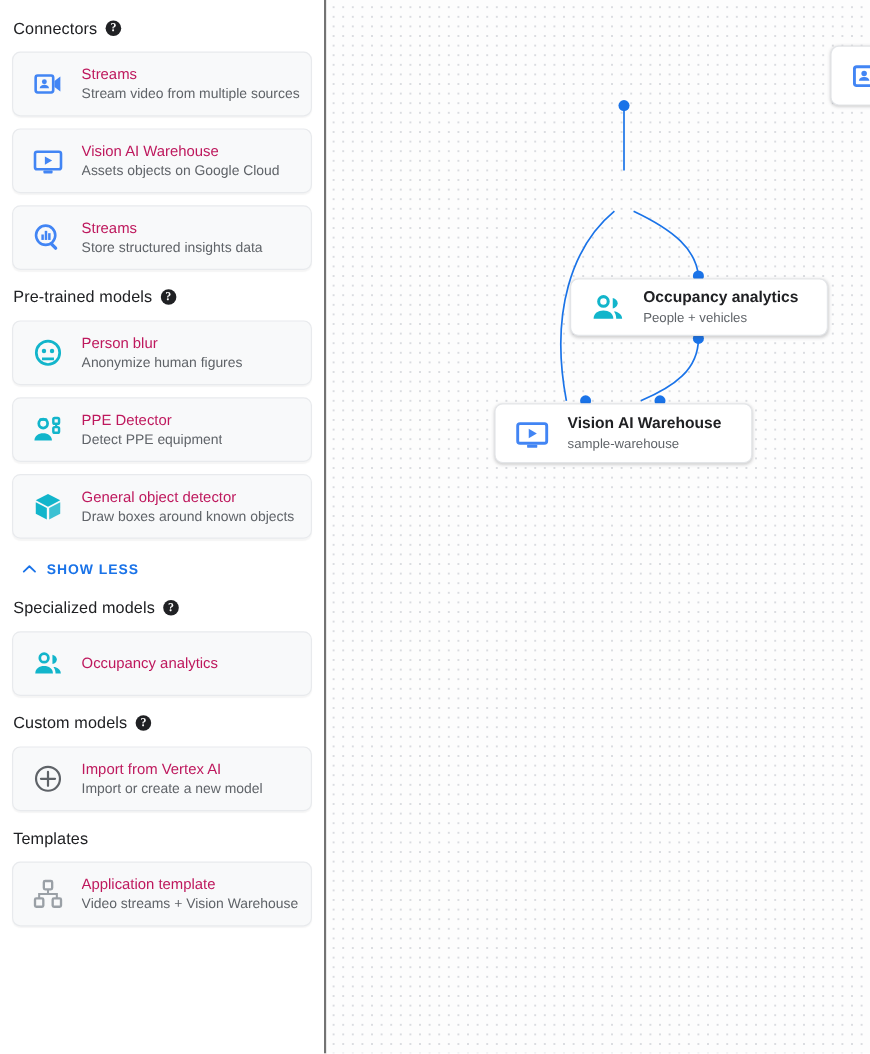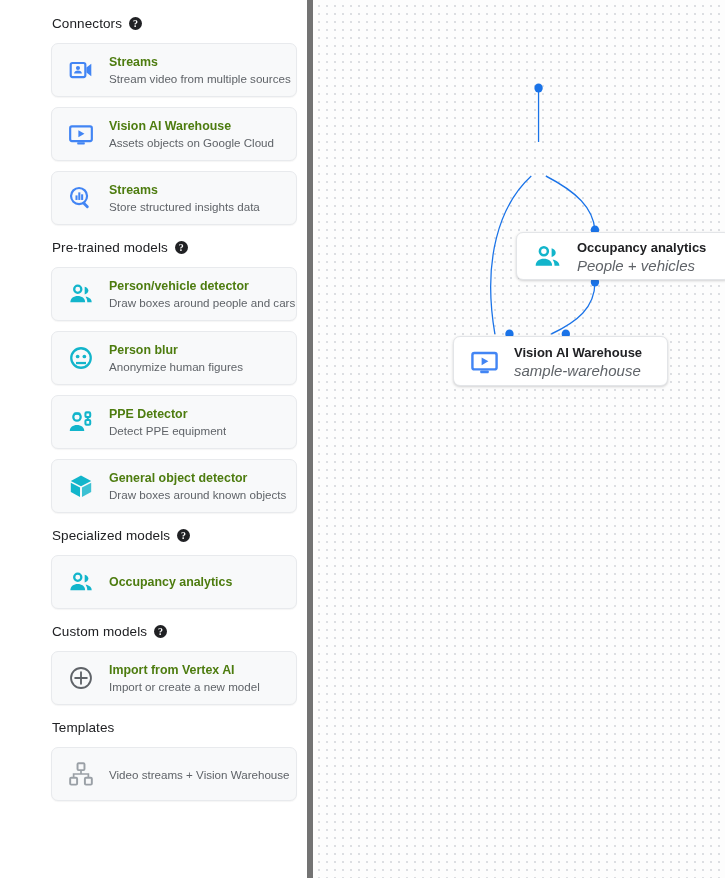--- a/index.html
+++ b/index.html
@@ -10,26 +10,25 @@
     background: #ffffff;
     overflow: hidden;
   }
   #app { position: relative; width: 725px; height: 878px; display: flex; }
 
   
   #sidebar {
     width: 272px;
     height: 878px;
     background: #ffffff;
-    border-right: 6px solid #737373;
+    border-right: 2px solid #737373;
     padding: 0 10px;
     overflow: hidden;
     position: relative;
     flex: 0 0 272px;
-    margin-left: 41px;
   }
   .section-head {
     display: flex;
     align-items: center;
     gap: 7px;
     font-size: 13.5px;
     color: #202124;
     padding: 0 0 0 1px;
     height: 22px;
     margin-top: 11px;
@@ -62,21 +61,21 @@
     cursor: pointer;
     box-shadow: 0 1px 1px rgba(60,64,67,.05);
   }
   .card .ico {
     width: 30px; height: 30px;
     flex: 0 0 30px;
     display: flex; align-items: center; justify-content: center;
     margin-right: 13px;
   }
   .card .txt { display: flex; flex-direction: column; justify-content: center; gap: 1px; overflow: hidden; }
-  .card .t1 { font-size: 12.4px; font-weight: bold; color: #4d7c0f; line-height: 15px; white-space: nowrap; }
+  .card .t1 { font-size: 12.4px; font-weight: normal; color: #be185d; line-height: 15px; white-space: nowrap; }
   .card .t2 { font-size: 11.6px; color: #5f6368; line-height: 15px; white-space: nowrap; }
 
   .show-less {
     display: flex; align-items: center; gap: 7px;
     color: #1a73e8;
     font-size: 11.6px;
     font-weight: bold;
     letter-spacing: .8px;
     margin: 15px 0 11px 7px;
     cursor: pointer;
@@ -103,21 +102,21 @@
     border-radius: 7px;
     display: flex;
     align-items: center;
     padding-left: 14px;
     box-shadow: 0 1px 3px rgba(60,64,67,.16), 0 1px 2px rgba(60,64,67,.08);
     cursor: pointer;
   }
   .node .ico { width: 32px; height: 32px; flex: 0 0 32px; display:flex; align-items:center; justify-content:center; margin-right: 14px; }
   .node .txt { display: flex; flex-direction: column; gap: 2px; }
   .node .t1 { font-size: 13px; font-weight: bold; color: #202124; line-height: 16px; white-space: nowrap; }
-  .node .t2 { font-size: 15px; color: #5f6368; line-height: 15px; white-space: nowrap; font-style: italic; }
+  .node .t2 { font-size: 11px; color: #5f6368; line-height: 15px; white-space: nowrap; }
 </style>
 </head>
 <body>
 
 <div id="app">
 
   <div id="sidebar">
       <div class="section-head first">
              <span>Connectors</span>
              <span class="help-icon">?</span>
@@ -161,34 +160,20 @@
         </span>
                <span class="txt">
                  <span class="t1">Streams</span>
                  <span class="t2">Store structured insights data</span>
                </span>
              </div>
       <div class="section-head">
              <span>Pre-trained models</span>
              <span class="help-icon">?</span>
            </div>
-      <div class="card">
-               <span class="ico">
-          <svg width="26" height="26" viewBox="0 0 24 24">
-            <circle cx="9" cy="7.6" r="3.3" fill="none" stroke="#12b5cb" stroke-width="2.1"></circle>
-               <path d="M2.2 19.6c0-3.7 3.1-5.7 6.8-5.7s6.8 2 6.8 5.7z" fill="#12b5cb"></path>
-               <path d="M15.4 5.2c2.1 .5 3.4 2 3.4 3.6s-1.3 3.1-3.4 3.6z" fill="#12b5cb"></path>
-               <path d="M17.3 14.6c2.8 .9 4.6 2.6 4.6 5h-4.1c0-1.9-.5-3.6-1.6-5z" fill="#12b5cb"></path>
-          </svg>
-        </span>
-               <span class="txt">
-                 <span class="t1">Person/vehicle detector</span>
-                 <span class="t2">Draw boxes around people and cars</span>
-               </span>
-             </div>
       <div class="card">
                <span class="ico">
           <svg width="26" height="26" viewBox="0 0 24 24">
             <circle cx="12" cy="12" r="9" fill="none" stroke="#12b5cb" stroke-width="2.1"></circle>
                <circle cx="8.9" cy="10.6" r="1.7" fill="#12b5cb"></circle>
                <circle cx="15.1" cy="10.6" r="1.7" fill="#12b5cb"></circle>
                <path d="M7.4 15.6h9.2v2.1H7.4z" fill="#12b5cb"></path>
           </svg>
         </span>
                <span class="txt">
@@ -218,20 +203,28 @@
             <path d="M12 2.4 L21.4 7.3 L12 12.2 L2.6 7.3 Z" fill="#12b5cb"></path>
                <path d="M2.6 8.9 L11.1 13.3 V22.1 L2.6 17.6 Z" fill="#12b5cb"></path>
                <path d="M12.9 13.3 L21.4 8.9 V17.6 L12.9 22.1 Z" fill="#12b5cb" opacity="0.82"></path>
           </svg>
         </span>
                <span class="txt">
                  <span class="t1">General object detector</span>
                  <span class="t2">Draw boxes around known objects</span>
                </span>
              </div>
+      <div class="show-less">
+               <span style="display:flex">
+          <svg width="15" height="15" viewBox="0 0 24 24">
+            <path d="M4.5 15 L12 7.8 L19.5 15" fill="none" stroke="#1a73e8" stroke-width="2.4" stroke-linecap="round" stroke-linejoin="round"></path>
+          </svg>
+        </span>
+               <span>SHOW LESS</span>
+             </div>
       <div class="section-head">
              <span>Specialized models</span>
              <span class="help-icon">?</span>
            </div>
       <div class="card">
                <span class="ico">
           <svg width="26" height="26" viewBox="0 0 24 24">
             <circle cx="9" cy="7.6" r="3.3" fill="none" stroke="#12b5cb" stroke-width="2.1"></circle>
                <path d="M2.2 19.6c0-3.7 3.1-5.7 6.8-5.7s6.8 2 6.8 5.7z" fill="#12b5cb"></path>
                <path d="M15.4 5.2c2.1 .5 3.4 2 3.4 3.6s-1.3 3.1-3.4 3.6z" fill="#12b5cb"></path>
@@ -265,20 +258,21 @@
       <div class="card">
                <span class="ico">
           <svg width="26" height="26" viewBox="0 0 24 24">
             <rect x="8.8" y="2" width="6.4" height="6.4" rx="1" fill="none" stroke="#9aa0a6" stroke-width="1.8"></rect>
                <rect x="2" y="15.4" width="6.4" height="6.4" rx="1" fill="none" stroke="#9aa0a6" stroke-width="1.8"></rect>
                <rect x="15.6" y="15.4" width="6.4" height="6.4" rx="1" fill="none" stroke="#9aa0a6" stroke-width="1.8"></rect>
                <path d="M12 8.6v3.4M5.2 15.2v-3.2h13.6v3.2" stroke="#9aa0a6" stroke-width="1.6" fill="none"></path>
           </svg>
         </span>
                <span class="txt">
+                 <span class="t1">Application template</span>
                  <span class="t2">Video streams + Vision Warehouse</span>
                </span>
              </div>
     </div>
 
   <div id="canvas">
     <svg id="edges" viewBox="0 0 453 878" preserveAspectRatio="none">
       <g fill="none" stroke="#1a73e8" stroke-width="1.4">
 
         <path d="M 248 88 L 248 142"></path>

